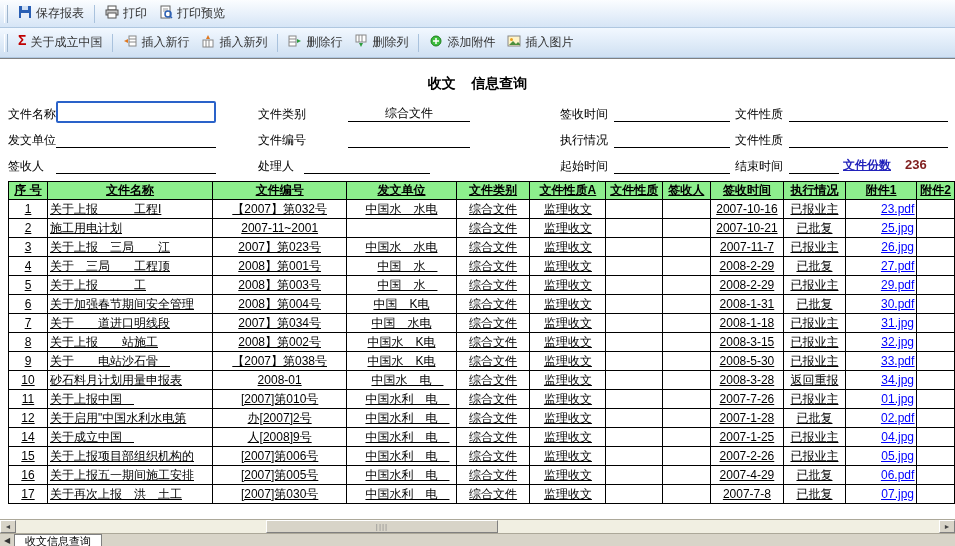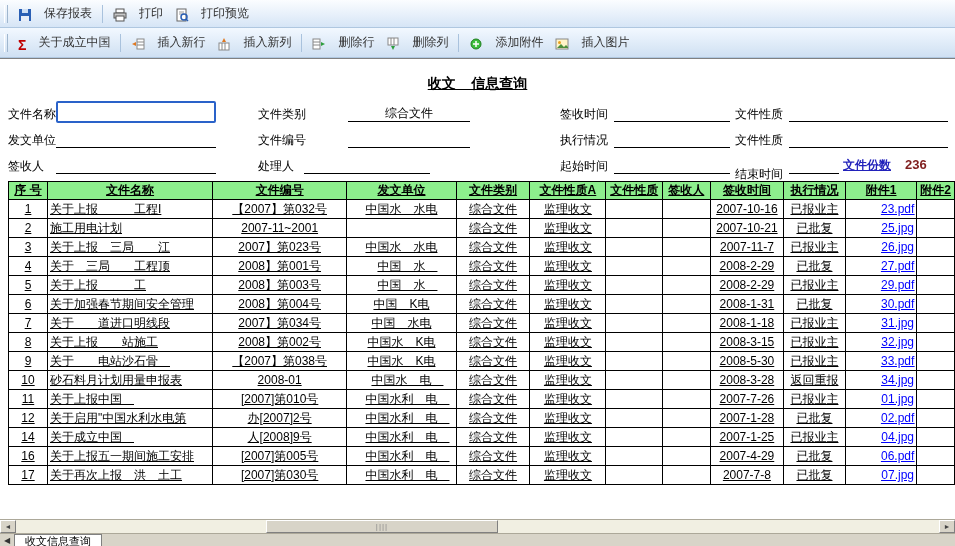--- a/index.html
+++ b/index.html
@@ -5,27 +5,27 @@
   * { margin:0; padding:0; box-sizing:border-box; font-family:"Liberation Sans","DejaVu Sans",sans-serif; }
   html,body { width:955px; height:546px; overflow:hidden; }
   body { background:#ECE9D8; font-size:12px; position:relative; }
   .app { position:absolute; inset:0; background:#ECE9D8; }
 
   
   .toolbar { display:flex; align-items:center; padding:0 4px; background:linear-gradient(#FBFDFF,#D6E5F6); border-bottom:1px solid #AFC7E0; }
   .toolbar-top { height:28px; }
   .toolbar-edit { height:30px; background:linear-gradient(#F2F8FF,#CFE0F2); }
   .grip { width:4px; height:18px; margin-right:4px; border-left:1px solid #fff; border-right:1px solid #9FB6CE; }
-  .tbtn { display:inline-flex; align-items:flex-end; gap:12px; border:1px solid transparent; background:transparent; font-size:12px; color:#333; padding:2px 5px; cursor:default; white-space:nowrap; }
+  .tbtn { display:inline-flex; align-items:flex-start; gap:4px; border:1px solid transparent; background:transparent; font-size:12px; color:#333; padding:2px 5px; cursor:default; white-space:nowrap; }
   .sep { width:1px; height:18px; background:#A9C2DD; margin:0 4px; }
   .sigma { color:#C00000; font-weight:bold; font-size:14px; line-height:12px; }
 
   
   .content { position:absolute; top:58px; left:0; right:0; bottom:27px; background:#fff; border-top:1px solid #808080; overflow:hidden; }
-  .title { margin-top:16px; text-align:center; font-size:14px; font-weight:bold; color:#000; white-space:pre;text-decoration:underline; }
+  .title { margin-top:16px; text-align:center; font-size:14px; font-weight:bold; color:#000; white-space:pre; }
 
   .form { position:absolute; top:38px; left:0; right:0; height:84px; }
   .flabel { position:absolute; font-size:12px; color:#000; white-space:nowrap; }
   .fvalue { position:absolute; border-bottom:1px solid #000; text-align:center; height:17px; font-size:12px; color:#000; white-space:nowrap; overflow:hidden; }
   .finput { position:absolute; height:22px; border:2px solid #2A62C9; background:#fff; font-size:12px; padding:0 3px; border-radius:2px; }
   .copies-label { color:#2222BB; font-weight:bold;text-decoration:underline; }
   .copies-value { position:absolute; color:#7f1d1d; font-weight:bold; font-size:13px; }
 
   
   .table-wrap { position:absolute; top:122px; left:8px; right:0; bottom:0; overflow:hidden;text-decoration:underline; }
@@ -186,21 +186,21 @@
       <span class="fvalue" style="left:614px;top:34px;width:116px"></span>
       <span class="flabel" style="left:735px;top:35px">文件性质</span>
       <span class="fvalue" style="left:789px;top:34px;width:159px"></span>
 
       <span class="flabel" style="left:8px;top:61px">签收人</span>
       <span class="fvalue" style="left:56px;top:60px;width:160px"></span>
       <span class="flabel" style="left:258px;top:61px">处理人</span>
       <span class="fvalue" style="left:304px;top:60px;width:126px"></span>
       <span class="flabel" style="left:560px;top:61px">起始时间</span>
       <span class="fvalue" style="left:614px;top:60px;width:116px"></span>
-      <span class="flabel" style="left:735px;top:69px">结束时间</span>
+      <span class="flabel" style="left:735px;top:61px">结束时间</span>
       <span class="fvalue" style="left:789px;top:60px;width:50px"></span>
       <span class="flabel copies-label" style="left:843px;top:60px">文件份数</span>
       <span class="copies-value" style="left:905px;top:60px">236</span>
     </div>
 
     <div class="table-wrap">
       <table>
           <colgroup>
             <col style="width: 40px;">
             <col style="width: 167px;">
@@ -408,20 +408,34 @@
               <td>综合文件</td>
               <td>监理收文</td>
               <td></td>
               <td></td>
               <td>2007-1-25</td>
               <td>已报业主</td>
               <td><a class="att">04.jpg</a></td>
               <td></td>
             </tr>
             <tr>
+              <td>15</td>
+              <td class="al">关于上报项目部组织机构的</td>
+              <td>[2007]第006号</td>
+              <td>中国水利　电　</td>
+              <td>综合文件</td>
+              <td>监理收文</td>
+              <td></td>
+              <td></td>
+              <td>2007-2-26</td>
+              <td>已报业主</td>
+              <td><a class="att">05.jpg</a></td>
+              <td></td>
+            </tr>
+            <tr>
               <td>16</td>
               <td class="al">关于上报五一期间施工安排</td>
               <td>[2007]第005号</td>
               <td>中国水利　电　</td>
               <td>综合文件</td>
               <td>监理收文</td>
               <td></td>
               <td></td>
               <td>2007-4-29</td>
               <td>已批复</td>

